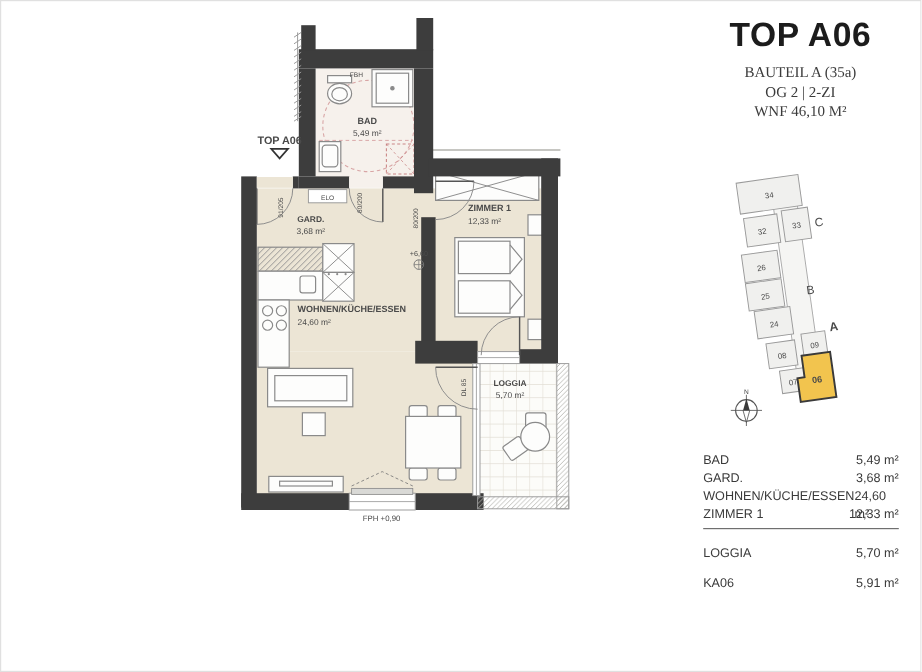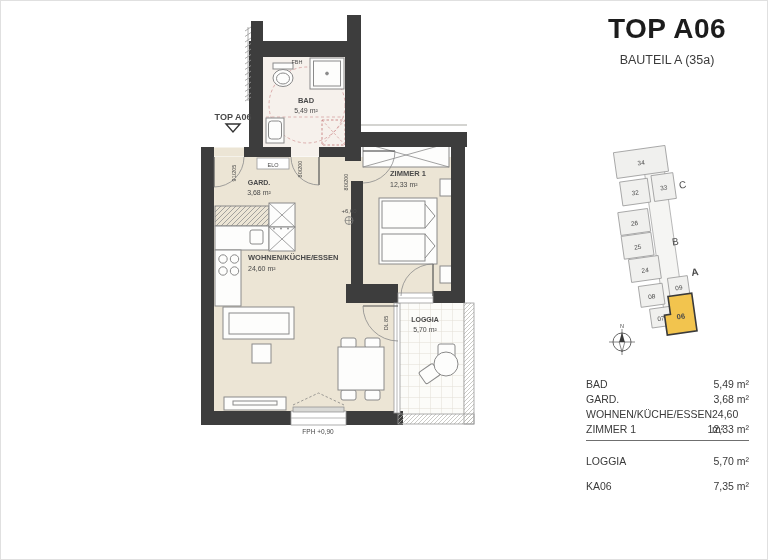--- a/index.html
+++ b/index.html
@@ -2,21 +2,21 @@
 <html><head>
 <meta charset="utf-8">
 <style>
   html,body{margin:0;padding:0;background:#fff;}
   #page{position:relative;width:768px;height:560px;background:#ffffff;overflow:hidden;
         font-family:"Liberation Sans",sans-serif;border:1px solid #e0e0e0;box-sizing:border-box;}
   svg{position:absolute;left:0;top:0;}
   svg text{font-family:"Liberation Sans",sans-serif;fill:#4a4a4a;}
   .hdr{position:absolute;left:568px;top:12px;width:196px;text-align:center;color:#3b3b3b;}
   .hdr .title{font-size:28px;font-weight:700;color:#1c1c1c;letter-spacing:.5px;margin-bottom:7px;}
-  .hdr .sub{font-size:12.5px;line-height:16.5px;}
+  .hdr .sub{font-size:12.5px;line-height:16.5px;font-family:Liberation Serif, serif;}
   .tbl{position:absolute;left:585px;top:376px;width:163px;font-size:10.5px;color:#3a3a3a;}
   .trow{display:flex;justify-content:space-between;height:15px;line-height:15px;}
   .tsep{border-top:1px solid #6f6f6f;margin:3px 0 3px 0;}
   .tgap{height:10px;}
 </style>
 </head>
 <body>
 
 <div id="page">
 
@@ -266,20 +266,22 @@
     <line x1="0" y1="-13" x2="0" y2="13" stroke="#555" stroke-width="0.7"></line>
     <line x1="-13" y1="0" x2="13" y2="0" stroke="#555" stroke-width="0.7"></line>
     <polygon points="0,-10 2.8,0 -2.8,0" fill="#3a3a3a"></polygon>
     <polygon points="0,10 2.8,0 -2.8,0" fill="#ffffff" stroke="#3a3a3a" stroke-width="0.6"></polygon>
   </g>
 </svg>
 
 <div class="hdr">
   <div class="title">TOP A06</div>
   <div class="sub">BAUTEIL A (35a)</div>
+  <div class="sub">OG 2   |   2-ZI</div>
+  <div class="sub">WNF 46,10 M²</div>
 </div>
 
 <div class="tbl">
   <div class="trow">
     <span>BAD</span>
     <span>5,49 m²</span>
   </div>
   <div class="trow">
     <span>GARD.</span>
     <span>3,68 m²</span>
@@ -294,17 +296,17 @@
   </div>
   <div class="tsep"></div>
   <div class="tgap"></div>
   <div class="trow">
     <span>LOGGIA</span>
     <span>5,70 m²</span>
   </div>
   <div class="tgap"></div>
   <div class="trow">
     <span>KA06</span>
-    <span>7,35 m²</span>
+    <span>5,91 m²</span>
   </div>
 </div>
 
 </div>
 
 </body></html>

